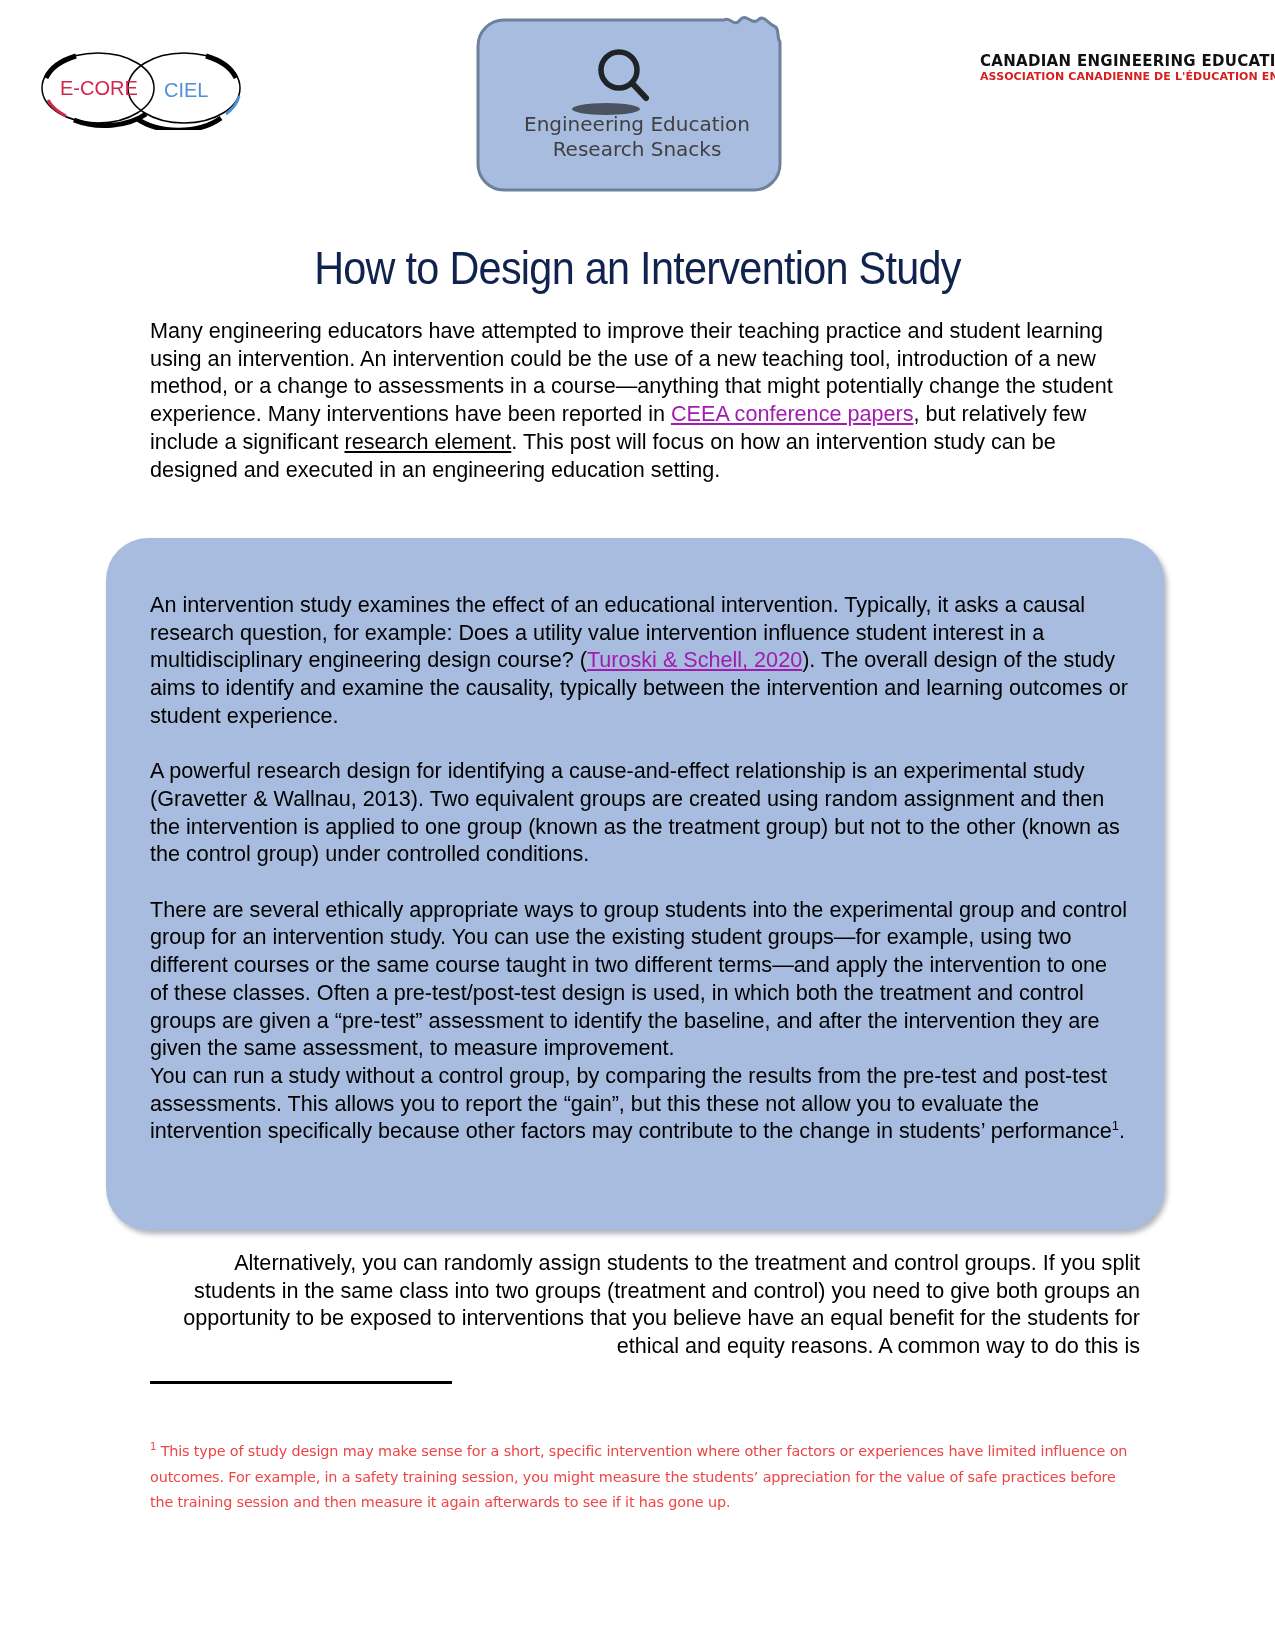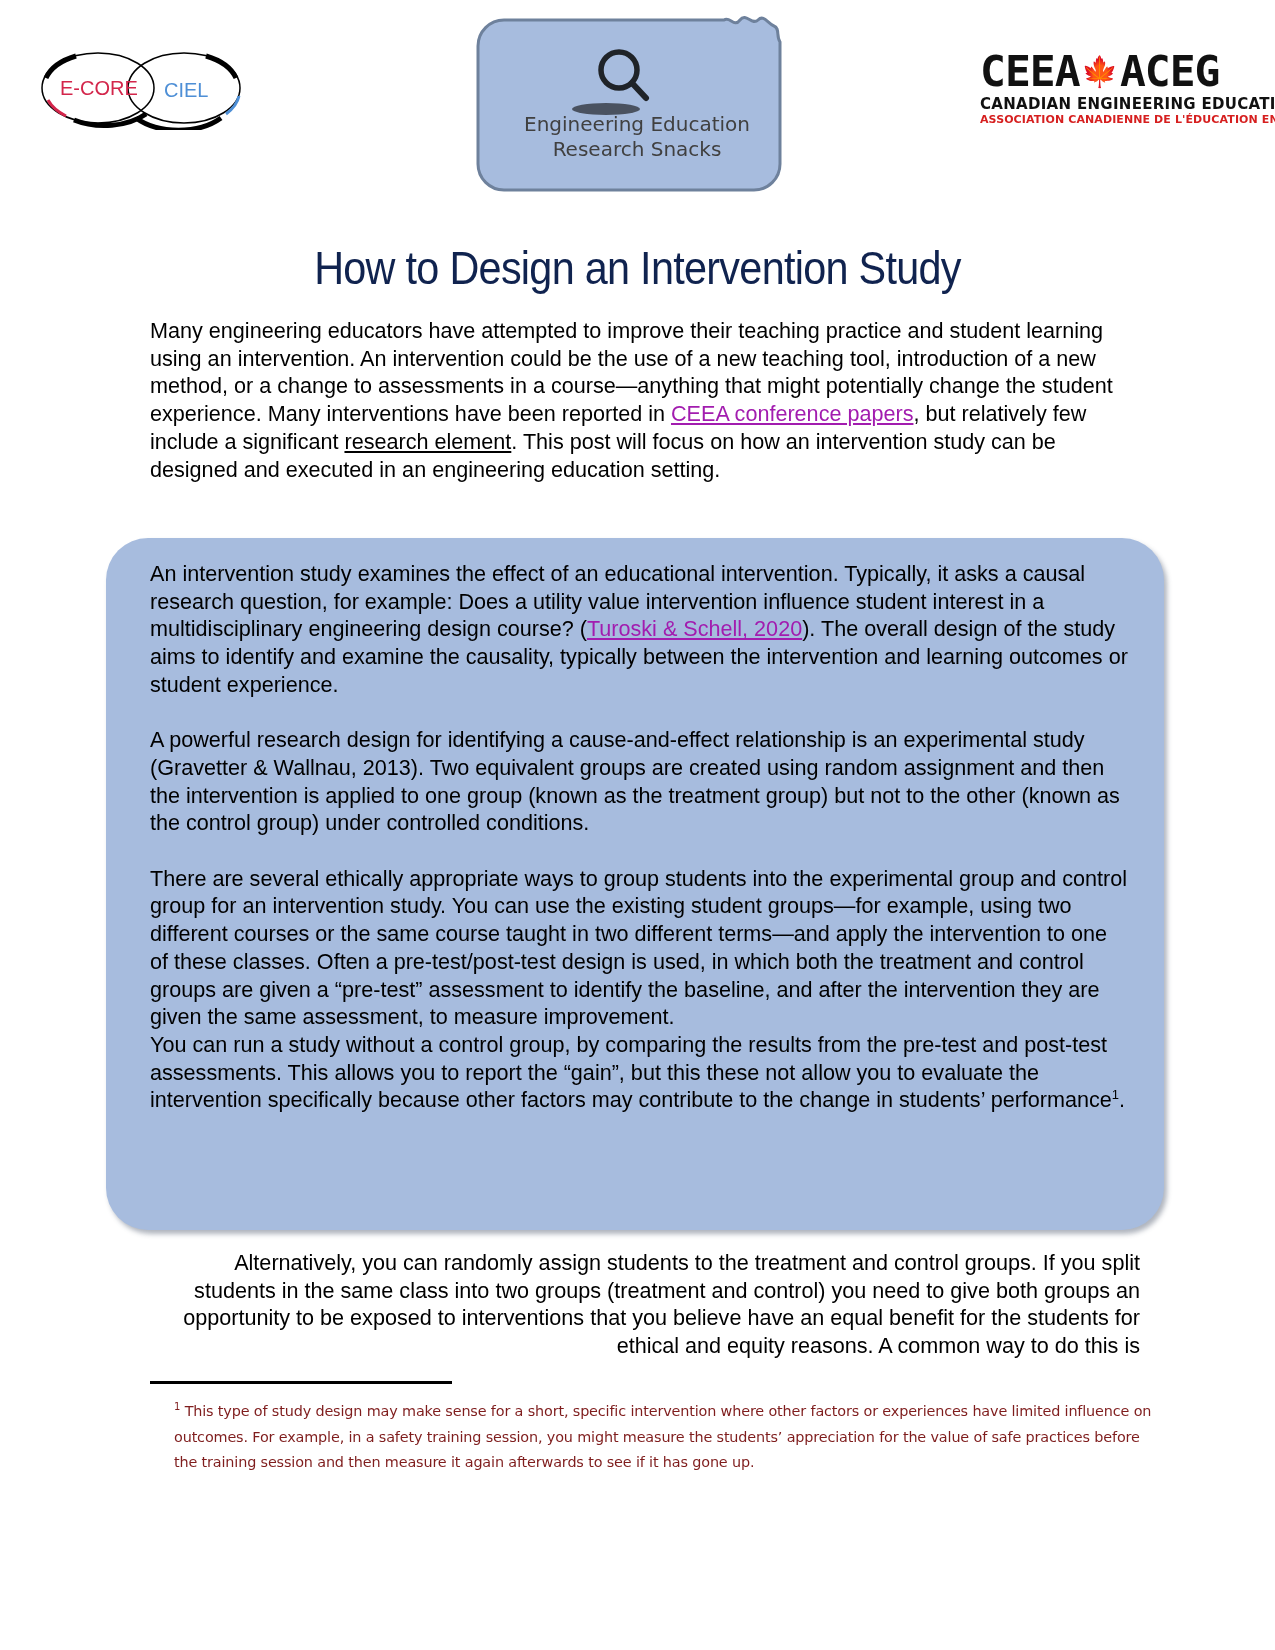--- a/index.html
+++ b/index.html
@@ -29,30 +29,30 @@
                 letter-spacing: -0.8px; transform: scaleX(0.88); transform-origin: center; }
 
   
   .para { font-family: "Liberation Sans", sans-serif; font-size: 21.6px; line-height: 27.7px; color: #000; }
   .p-intro { left: 150px; top: 317px; width: 980px; }
   .link { color: #a21caf; text-decoration: underline; cursor: pointer; }
   .ul-plain { text-decoration: underline; }
 
   .callout { left: 106px; top: 538px; width: 1058px; height: 692px; background: #a7bcde;
              border-radius: 42px; box-shadow: 3px 4px 5px rgba(80,90,110,0.45); }
-  .callout-inner { left: 150px; top: 560px; width: 980px; }
+  .callout-inner { left: 150px; top: 591px; width: 980px; }
   .callout-inner p { margin: 0; }
   .gap { height: 27.7px; }
   sup { font-size: 13px; line-height: 0; vertical-align: super; }
 
   .p-after { left: 150px; top: 1249px; width: 990px; text-align: right; }
 
   .footnote-rule { left: 150px; top: 1381px; width: 302px; height: 3px; background: #000; }
-  .footnote { left: 150px; top: 1399px; width: 980px; font-family: "DejaVu Sans", sans-serif;
-              font-size: 14.4px; line-height: 25.6px; color: #7f1d1d; letter-spacing: -0.15px; margin-left: 24px; }
+  .footnote { left: 150px; top: 1439px; width: 980px; font-family: "DejaVu Sans", sans-serif;
+              font-size: 14.4px; line-height: 25.6px; color: #ef4444; letter-spacing: -0.15px; }
   .footnote sup { font-size: 10px; }
 </style>
 </head>
 <body>
 
 <div class="abs ecore-logo">
   <svg viewBox="0 0 210 82">
     <ellipse cx="62" cy="40" rx="56" ry="35" fill="none" stroke="#000" stroke-width="1.5"></ellipse>
     <ellipse cx="148" cy="40" rx="56" ry="35" fill="none" stroke="#000" stroke-width="1.5"></ellipse>
     <path d="M10 30 A56 35 0 0 1 40 8" fill="none" stroke="#000" stroke-width="5"></path>
@@ -75,25 +75,20 @@
       <line x1="156" y1="69" x2="170" y2="84" stroke="#1f2328" stroke-width="6" stroke-linecap="round"></line>
     </g>
   </svg>
 </div>
 <div class="abs snack-text">
   <div>Engineering Education</div>
   <div>Research Snacks</div>
 </div>
 
 <div class="abs ceea-logo">
-  <div class="ceea-main">
-    <span>CEEA</span>
-    <span class="leaf">🍁</span>
-    <span>ACEG</span>
-  </div>
   <div class="ceea-sub1">CANADIAN ENGINEERING EDUCATION ASSOCIATION</div>
   <div class="ceea-sub2">ASSOCIATION CANADIENNE DE L'ÉDUCATION EN GÉNIE</div>
 </div>
 
 <div class="abs page-title">How to Design an Intervention Study</div>
 
 <div class="abs para p-intro">
   <span>Many engineering educators have attempted to improve their teaching practice and student learning using an intervention.  An intervention could be the use of a new teaching tool, introduction of a new method, or a change to assessments in a course—anything that might potentially change the student experience.  Many interventions have been reported in </span><span class="link">CEEA conference papers</span><span>, but relatively few include a significant </span><span class="ul-plain">research element</span><span>. This post will focus on how an intervention study can be designed and executed in an engineering education setting.</span>
 </div>
 

